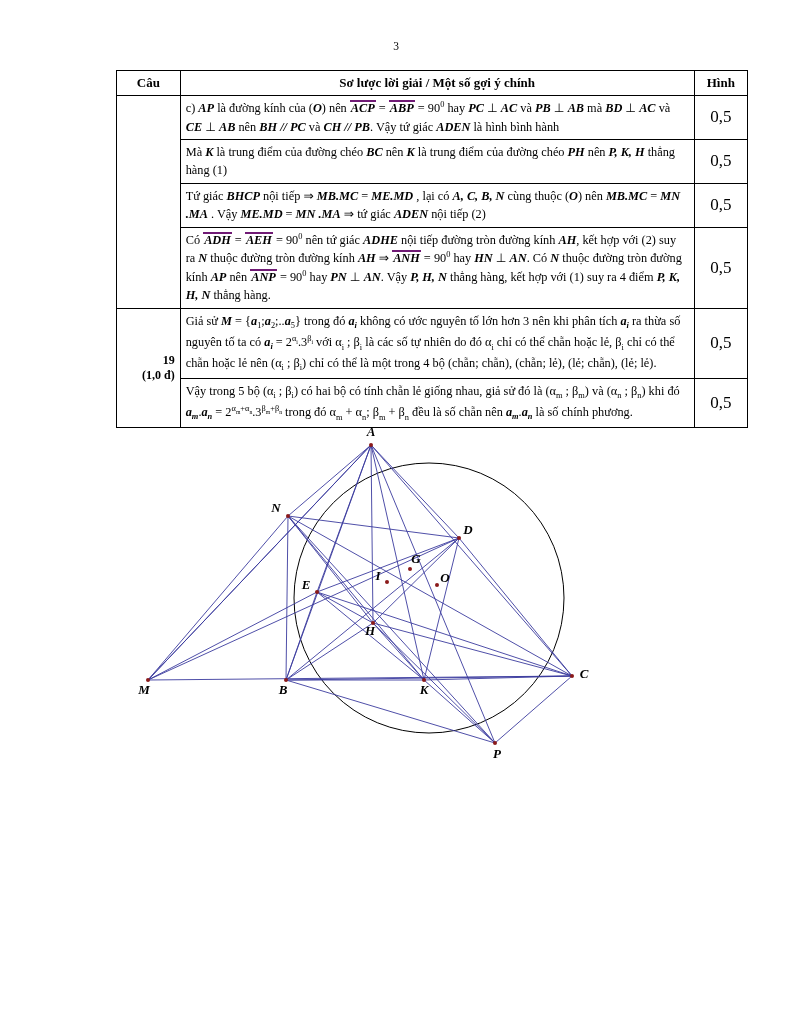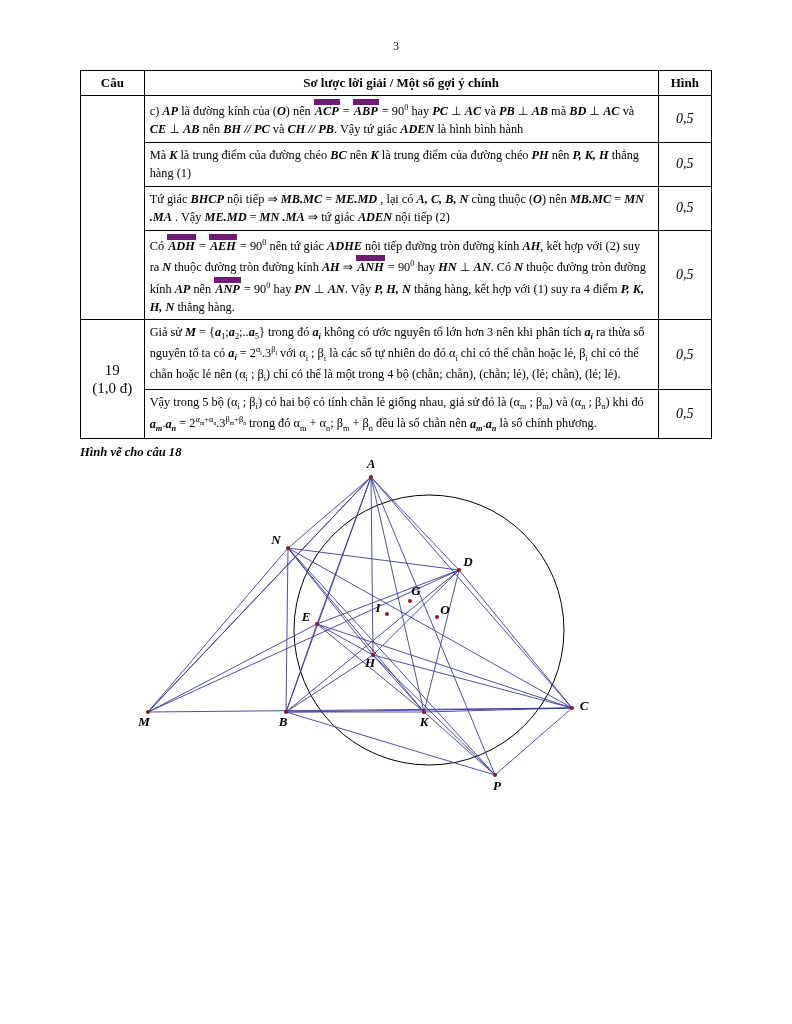--- a/index.html
+++ b/index.html
@@ -27,57 +27,57 @@
     height: 16px;
   }
   .table-wrap {
     margin: 14px 80px 0 80px;
   }
   table.solution {
     border-collapse: collapse;
     width: 632px;
     table-layout: fixed;
     font-size: 12.3px;
+    margin-left: 36px;
   }
   table.solution td, table.solution th {
     border: 1px solid #000;
     vertical-align: middle;
     padding: 3px 5px;
   }
   table.solution thead th {
     text-align: center;
     font-weight: bold;
     font-size: 13px;
     padding: 4px 3px;
   }
   .col-cau { width: 62px; }
   .col-body { width: 500px; }
   .col-diem { width: 52px; }
 
   td.cau {
-    text-align: center;
-    font-weight: normal;
-    font-size: 15px;
+    text-align: right;
+    font-weight: bold;
+    font-size: 12px;
     line-height: 1.25;
   }
   td.body {
     text-align: left;
     line-height: 1.5;
     padding: 3px 6px;
   }
   td.diem {
     text-align: center;
-    font-style: italic;
-    font-size: 14px;
+    font-size: 17px;
   }
   .dashed-bottom { border-bottom: 1px dashed #000 !important; }
 
   i, em { font-style: italic; font-weight: bold; }
   .ang {
-    border-top: 6px solid #701a75;
+    border-top: 2px solid #701a75;
     display: inline-block;
     line-height: 1.05;
     padding: 0 1px;
     position: relative;
   }
   .ang::before {
     content: "";
     position: absolute;
     top: -4px;
     left: 50%;
@@ -146,21 +146,20 @@
             <td class="diem dashed-bottom">0,5</td>
           </tr>
           <tr>
             <td class="body">Vậy trong 5 bộ (α<sub>i</sub> ; β<sub>i</sub>) có hai bộ có tính chẵn lẻ giống nhau, giả sử đó là (α<sub>m</sub> ; β<sub>m</sub>) và (α<sub>n</sub> ; β<sub>n</sub>) khi đó <i>a<sub>m</sub></i>.<i>a<sub>n</sub></i> = 2<sup>α<sub>m</sub>+α<sub>n</sub></sup>.3<sup>β<sub>m</sub>+β<sub>n</sub></sup> trong đó α<sub>m</sub> + α<sub>n</sub>; β<sub>m</sub> + β<sub>n</sub> đều là số chẵn nên <i>a<sub>m</sub></i>.<i>a<sub>n</sub></i> là số chính phương.</td>
             <td class="diem">0,5</td>
           </tr>
         </tbody>
     </table>
   </div>
 
-  <div class="caption">Hình vẽ cho câu 18</div>
 
   <div class="figure-wrap">
     <svg id="figure-svg" width="792" height="390" viewBox="0 0 792 390">
         <circle cx="429" cy="170" r="135" fill="none" stroke="#000" stroke-width="1"></circle>
         <line x1="148" y1="252" x2="572" y2="248" stroke="#3b3b9e" stroke-width="0.9"></line>
         <line x1="148" y1="252" x2="371" y2="17" stroke="#3b3b9e" stroke-width="0.9"></line>
         <line x1="148" y1="252" x2="288" y2="88" stroke="#3b3b9e" stroke-width="0.9"></line>
         <line x1="148" y1="252" x2="459" y2="110" stroke="#3b3b9e" stroke-width="0.9"></line>
         <line x1="148" y1="252" x2="317" y2="164" stroke="#3b3b9e" stroke-width="0.9"></line>
         <line x1="371" y1="17" x2="286" y2="252" stroke="#3b3b9e" stroke-width="0.9"></line>

